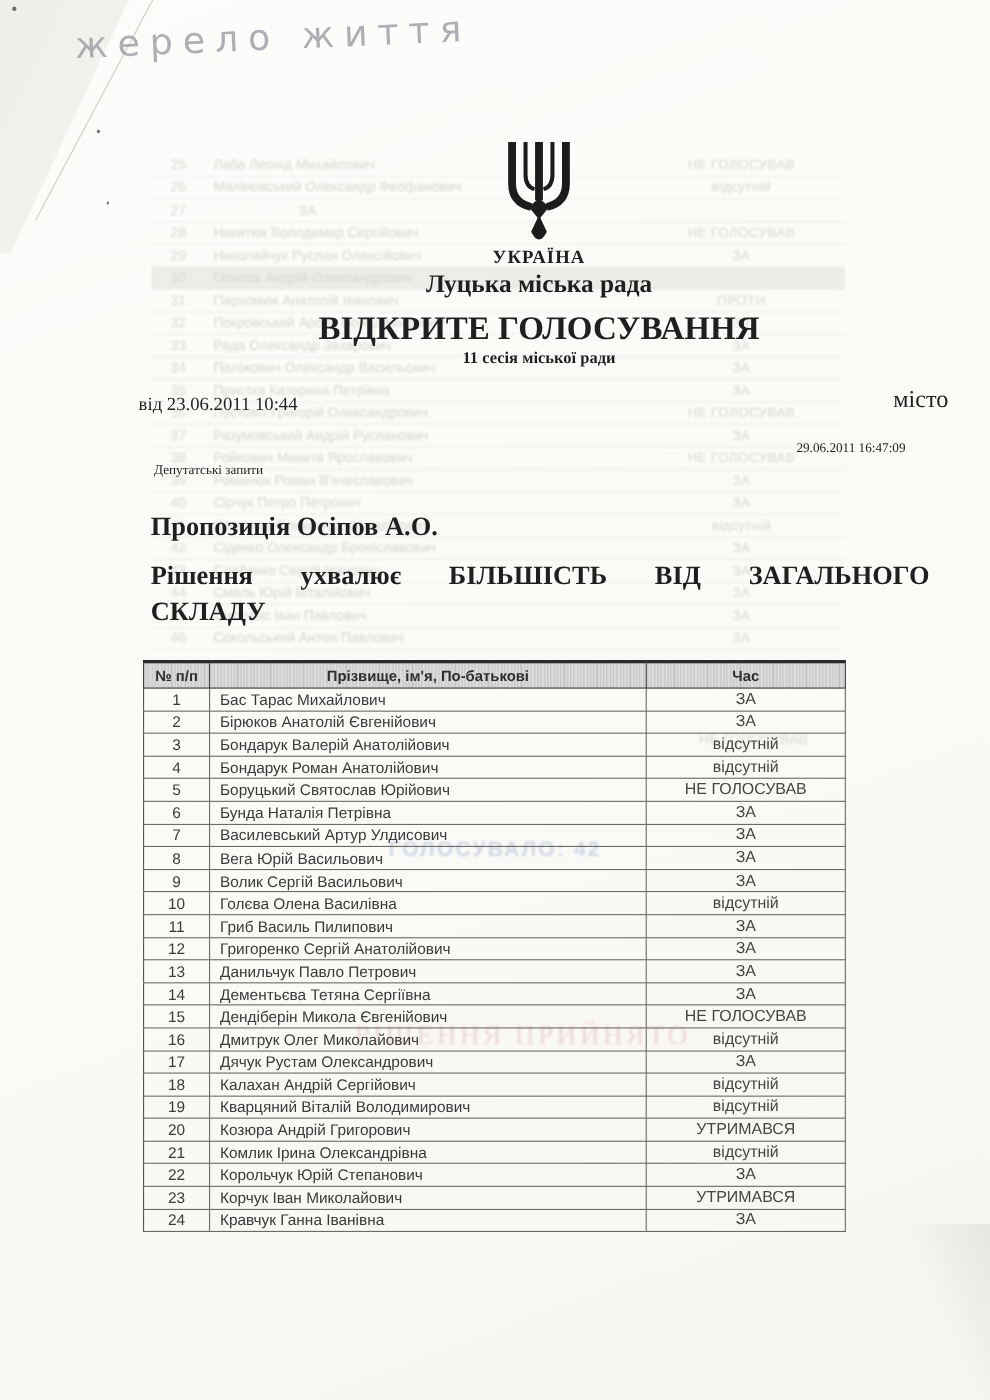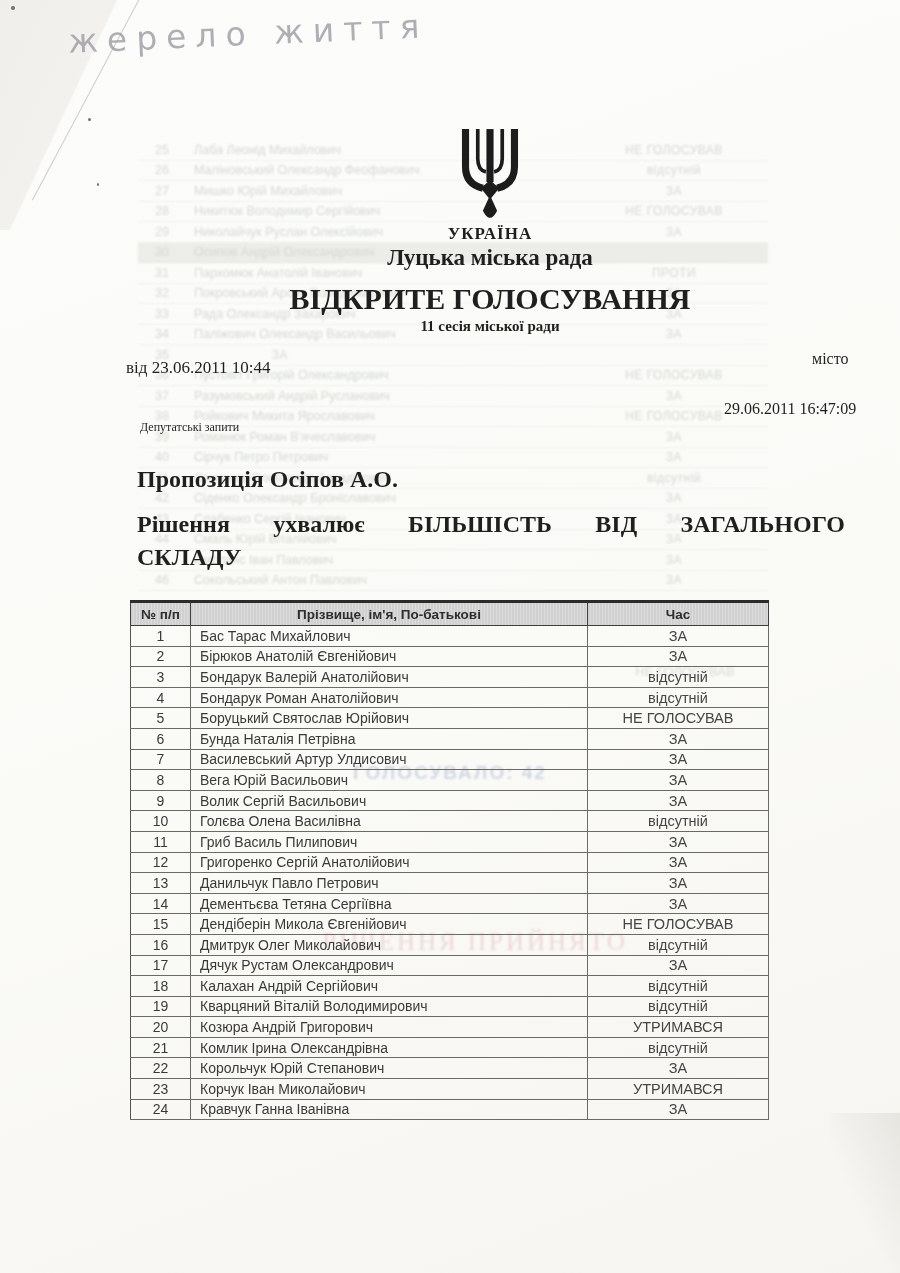--- a/index.html
+++ b/index.html
@@ -52,22 +52,22 @@
     font-size:33px;color:#9b9ba3;letter-spacing:9px;transform:rotate(-2.5deg);
     opacity:.8;
   }
   .trident{left:452px;top:126px;}
   .t-ukraine{left:0;top:224px;width:980px;text-align:center;font-weight:bold;
     font-size:17px;letter-spacing:1px;}
   .t-council{left:0;top:245px;width:980px;text-align:center;font-weight:bold;font-size:23px;}
   .t-title{left:0;top:282px;width:980px;text-align:center;font-weight:bold;font-size:30px;}
   .t-session{left:0;top:318px;width:980px;text-align:center;font-weight:bold;font-size:15px;}
   .t-date{left:126px;top:358px;font-size:17px;text-align:right;}
-  .t-city{left:812px;top:350px;font-size:16px;}
-  .t-print{left:724px;top:400px;font-size:16px;}
+  .t-city{left:812px;top:350px;font-size:22px;}
+  .t-print{left:724px;top:400px;font-size:12px;}
   .t-agenda{left:140px;top:420px;font-size:12px;}
   .t-proposal{left:137px;top:466px;font-weight:bold;font-size:24px;}
   .t-decision1{left:137px;top:511px;width:708px;font-weight:bold;font-size:24px;
     text-align:justify;text-align-last:justify;}
   .t-decision2{left:137px;top:544px;font-weight:bold;font-size:24px;}
   
   table.votes{
     left:130px;top:600px;width:638px;border-collapse:collapse;table-layout:fixed;
     font-family:"Liberation Sans", sans-serif;color:#3a3a3a;
     border:1px solid #4d4d4d;
@@ -106,21 +106,20 @@
         <span class="ghost-name">Лаба Леонід Михайлович</span>
         <span class="ghost-vote">НЕ ГОЛОСУВАВ</span>
       </div>
       <div class="ghost-row">
         <span class="ghost-num">26</span>
         <span class="ghost-name">Маліновський Олександр Феофанович</span>
         <span class="ghost-vote">відсутній</span>
       </div>
       <div class="ghost-row">
         <span class="ghost-num">27</span>
-        <span class="ghost-name">Мишко Юрій Михайлович</span>
         <span class="ghost-vote">ЗА</span>
       </div>
       <div class="ghost-row">
         <span class="ghost-num">28</span>
         <span class="ghost-name">Никитюк Володимир Сергійович</span>
         <span class="ghost-vote">НЕ ГОЛОСУВАВ</span>
       </div>
       <div class="ghost-row">
         <span class="ghost-num">29</span>
         <span class="ghost-name">Николайчук Руслан Олексійович</span>
@@ -146,20 +145,21 @@
         <span class="ghost-name">Рада Олександр Захарович</span>
         <span class="ghost-vote">ЗА</span>
       </div>
       <div class="ghost-row">
         <span class="ghost-num">34</span>
         <span class="ghost-name">Паліжович Олександр Васильович</span>
         <span class="ghost-vote">ЗА</span>
       </div>
       <div class="ghost-row">
         <span class="ghost-num">35</span>
+        <span class="ghost-name">Пристка Катерина Петрівна</span>
         <span class="ghost-vote">ЗА</span>
       </div>
       <div class="ghost-row">
         <span class="ghost-num">36</span>
         <span class="ghost-name">Пустовіт Григорій Олександрович</span>
         <span class="ghost-vote">НЕ ГОЛОСУВАВ</span>
       </div>
       <div class="ghost-row">
         <span class="ghost-num">37</span>
         <span class="ghost-name">Разумовський Андрій Русланович</span>

